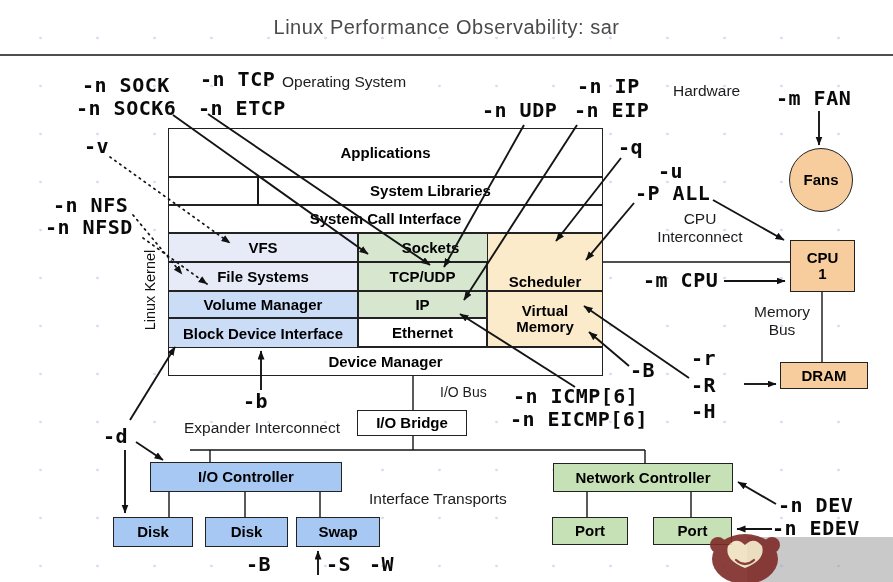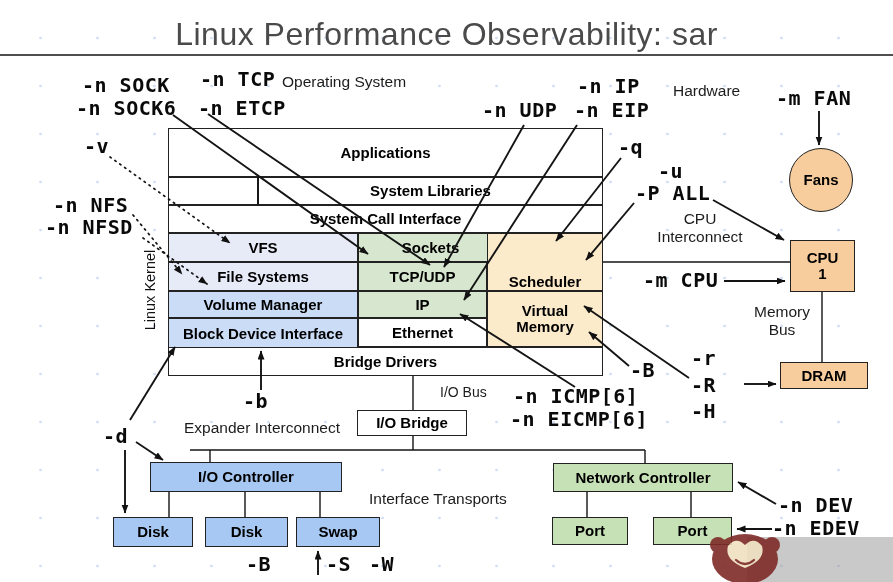--- a/index.html
+++ b/index.html
@@ -24,21 +24,21 @@
   .mono{
     position:absolute;font-family:"DejaVu Sans Mono","Liberation Mono",monospace;
     font-weight:bold;font-size:20px;color:#0a0a0a;letter-spacing:.5px;white-space:pre;
     z-index:3;line-height:1;
   }
   .plain{
     position:absolute;font-size:15.5px;color:#1c1c1c;z-index:3;line-height:1.1;white-space:nowrap;
   }
   #title{
     position:absolute;left:0;top:16px;width:893px;text-align:center;
-    font-size:32px;color:var(--title_color);letter-spacing:.5px;z-index:3;
+    font-size:20px;color:var(--title_color);letter-spacing:.5px;z-index:3;
   }
   #vkernel{
     position:absolute;left:95px;top:282px;width:110px;height:16px;
     transform:rotate(-90deg);font-size:14.5px;color:#111;text-align:center;z-index:3;white-space:nowrap;
   }
   svg.overlay{position:absolute;left:0;top:0;z-index:2;}
   .struct{stroke:var(--line);stroke-width:1.4;}
   .arrow{stroke:var(--line);stroke-width:1.9;}
   .dotted{stroke:var(--line);stroke-width:1.7;stroke-dasharray:1.5 4.5;stroke-linecap:round;}
   #watermark{position:absolute;left:0;top:0;z-index:4;}
@@ -90,21 +90,21 @@
 
   <div class="cell" style="left:487px;top:233px;width:116px;height:58px;background:var(--orange_cell);align-items:flex-end;">
     <span>Scheduler</span>
     </div>
   <div class="cell" style="left:487px;top:291px;width:116px;height:56px;background:var(--orange_cell);flex-direction:column;">
     <span>Virtual</span>
     <span>Memory</span>
     </div>
 
   <div class="cell" style="left:168px;top:347px;width:435px;height:29px;background:#fff;">
-    <span>Bridge Drivers</span>
+    <span>Device Manager</span>
     </div>
 
   <div class="cell" style="left:789px;top:148px;width:64px;height:64px;border-radius:50%;background:var(--orange_hw);">
     <span>Fans</span>
     </div>
   <div class="cell" style="left:790px;top:240px;width:65px;height:52px;background:var(--orange_hw);flex-direction:column;">
     <span>CPU</span>
     <span>1</span>
     </div>
   <div class="cell" style="left:780px;top:362px;width:88px;height:27px;background:var(--orange_hw);">

